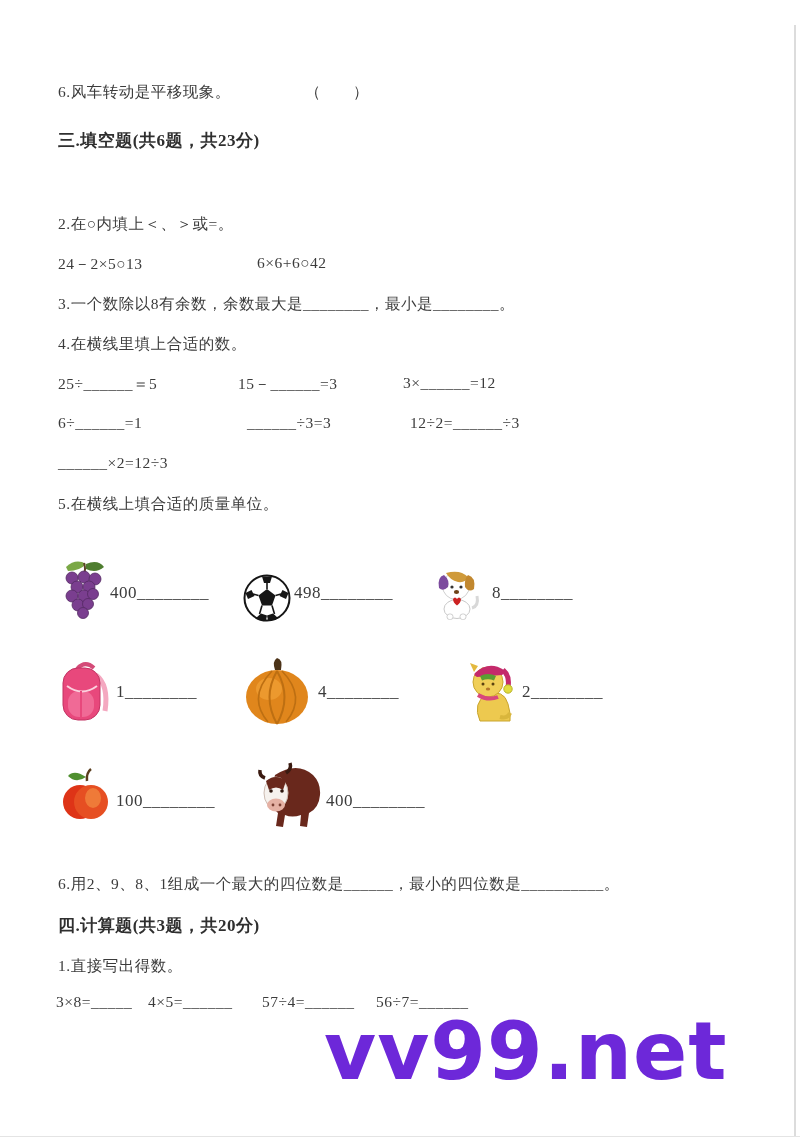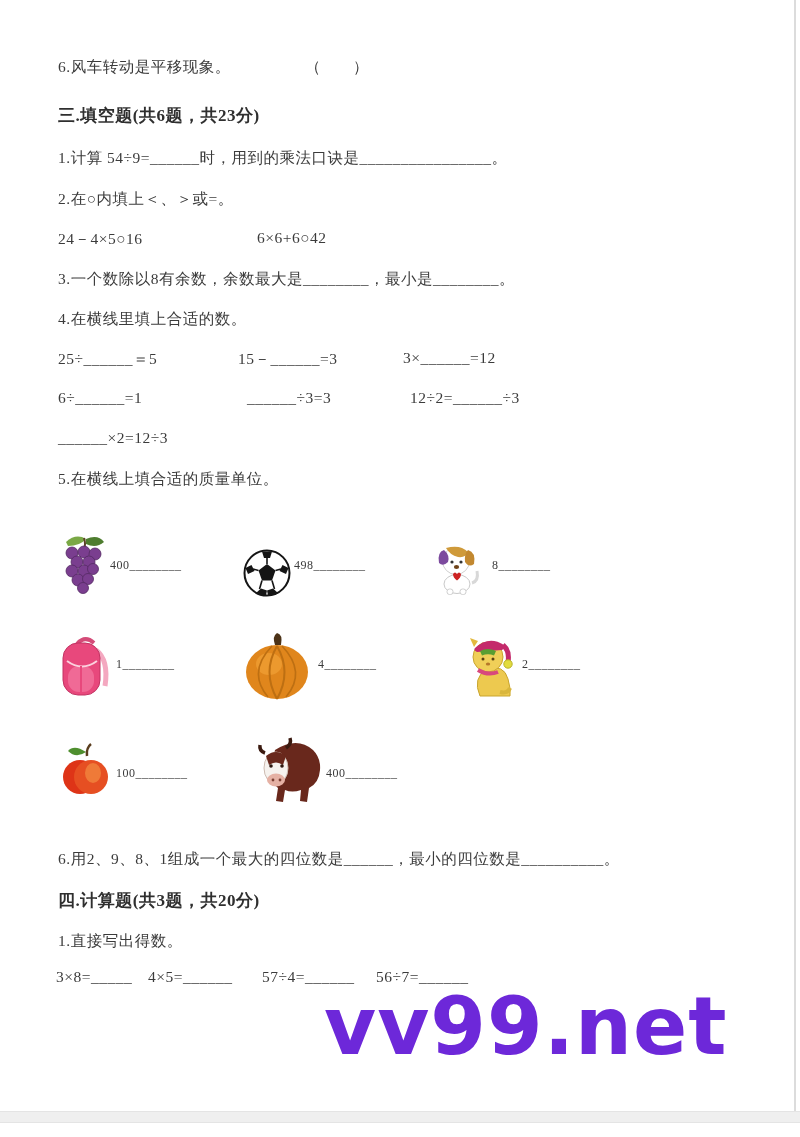--- a/index.html
+++ b/index.html
@@ -1,49 +1,48 @@
 <!DOCTYPE html>
 <html><head>
 <meta charset="utf-8">
 <style>
   * { margin:0; padding:0; box-sizing:border-box; }
   html,body { width:800px; height:1137px; background:#fff; overflow:hidden; }
   body { position:relative; font-family:"Liberation Serif","DejaVu Serif",serif; color:#3b3b3b; }
-  .page { position:absolute; inset:0; }
+  .page { position:absolute; inset:0;margin-top:25px; }
   .line { position:absolute; left:58px; font-size:15.5px; letter-spacing:0.5px; white-space:nowrap; }
   .heading { font-weight:bold; font-size:17px; color:#2f2f2f; letter-spacing:0.5px; }
   .rel { position:relative; width:680px; }
   .abs { position:absolute; top:0; white-space:nowrap; }
   .img-item { position:absolute; display:flex; align-items:center; }
-  .img-label { position:absolute; font-size:12px; letter-spacing:0.5px; white-space:nowrap; color:#3b3b3b; }
+  .img-label { position:absolute; font-size:17px; letter-spacing:0.5px; white-space:nowrap; color:#3b3b3b; }
   .watermark { position:absolute; left:324px; top:980px;
     font-family:"DejaVu Sans","Liberation Sans",sans-serif;
     font-weight:800; font-size:80px; color:#6d28d9; letter-spacing:1px;
     user-select:none; }
   .right-edge { position:absolute; left:794px; top:0; width:2px; height:1112px; background:#dcdcdc; }
   .page-break { position:absolute; left:0; top:1111px; width:800px; height:12px;
     background:#efefef; border-top:1px solid #e4e4e4; border-bottom:1px solid #e4e4e4; }
 </style>
 </head>
 <body>
 
 <div class="page">
 
   <div class="line rel" style="top:57px">
     <span class="abs" style="left:0">6.风车转动是平移现象。</span>
     <span class="abs" style="left:247px">（　　）</span>
   </div>
 
   <div class="line heading" style="top:104px">三.填空题(共6题，共23分)</div>
 
-  <div class="line" style="top:148px">1.计算 54÷9=______时，用到的乘法口诀是________________。</div>
 
   <div class="line" style="top:189px">2.在○内填上＜、＞或=。</div>
   <div class="line rel" style="top:229px">
-    <span class="abs" style="left:0">24－4×5○16</span>
+    <span class="abs" style="left:0">24－2×5○13</span>
     <span class="abs" style="left:199px">6×6+6○42</span>
   </div>
 
   <div class="line" style="top:269px">3.一个数除以8有余数，余数最大是________，最小是________。</div>
 
   <div class="line" style="top:309px">4.在横线里填上合适的数。</div>
   <div class="line rel" style="top:349px">
     <span class="abs" style="left:0">25÷______＝5</span>
     <span class="abs" style="left:180px">15－______=3</span>
     <span class="abs" style="left:345px">3×______=12</span>

